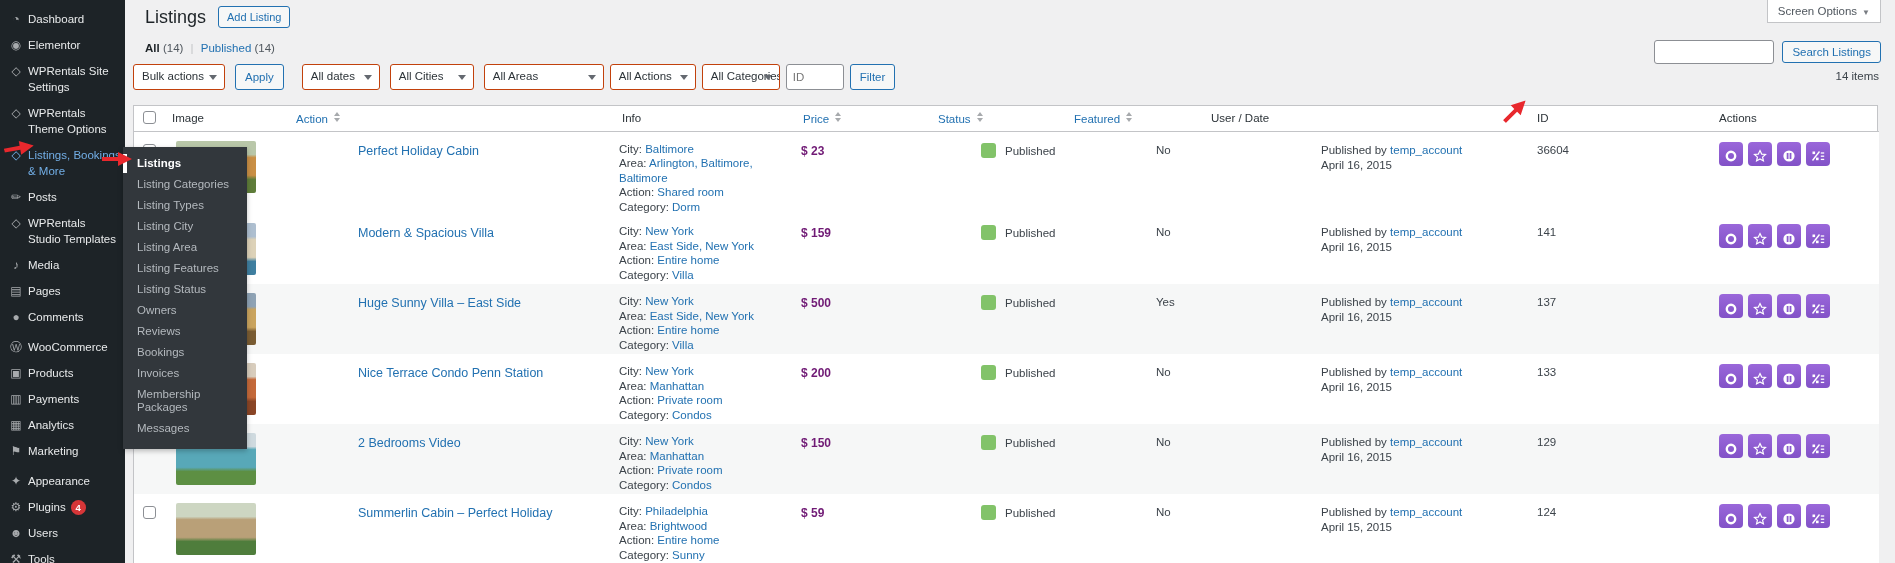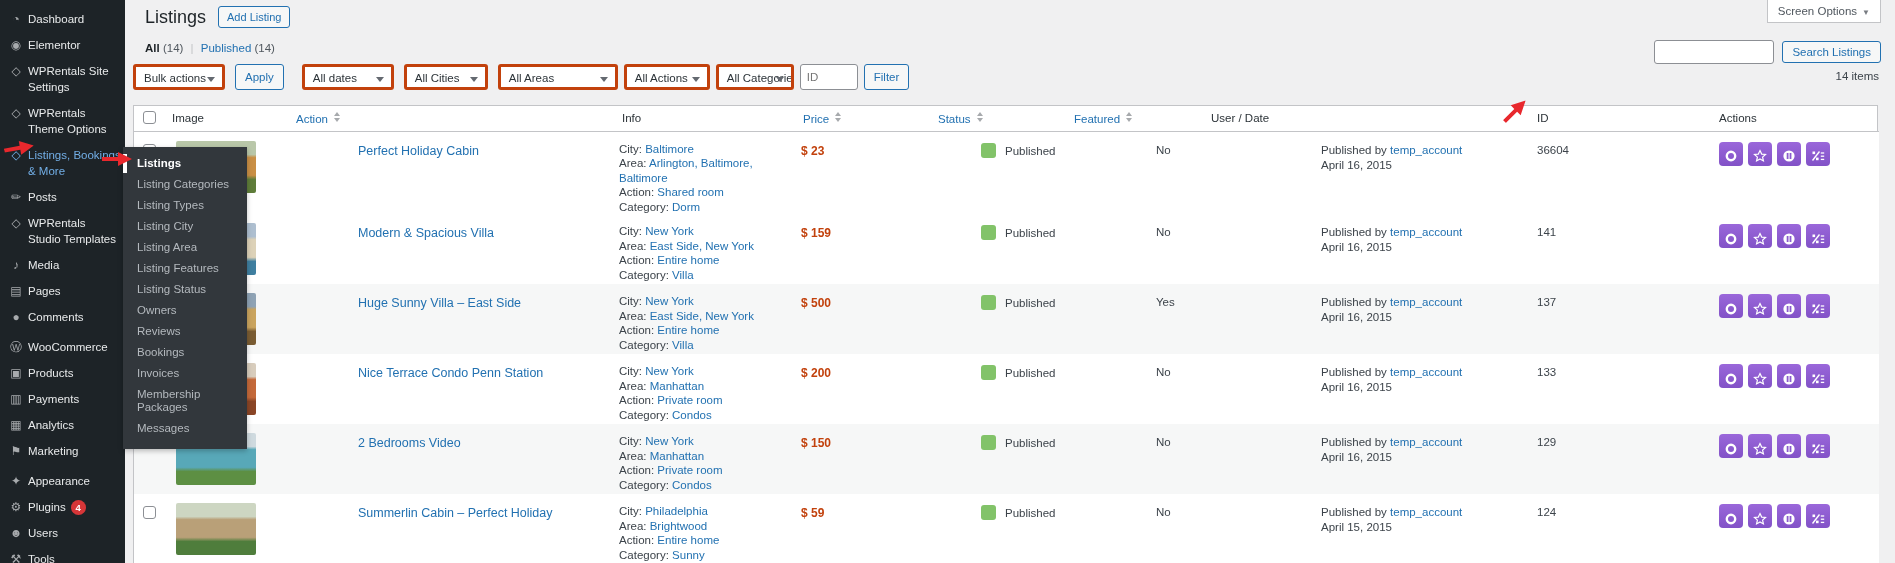--- a/index.html
+++ b/index.html
@@ -43,21 +43,21 @@
                 border-radius:3px; padding:4px 9px; cursor:pointer; white-space:nowrap; }
 
   .views { position:absolute; left:145px; top:42px; font-size:11.5px; z-index:2; }
   .views .current { font-weight:bold; color:#1d2327; }
   .views .count { color:#50575e; }
   .views .sep { color:#c3c4c7; margin:0 4px; }
   .views a { color:#2271b1; text-decoration:none; cursor:pointer; }
 
   
   .filter-row { position:absolute; left:133px; top:64px; display:flex; align-items:center; z-index:2; }
-  .sel { position:relative; height:26px; background:#fff; border:3px solid #c2410c; border-radius:3px;
+  .sel { position:relative; height:26px; background:#fff; border:1px solid #c2410c; border-radius:3px;
          font-size:11.5px; color:#2c3338; padding:5px 17px 0 8px; cursor:pointer; white-space:nowrap; overflow:hidden; }
   .sel .chev { position:absolute; right:7px; top:10px; width:0; height:0; border-left:4px solid transparent;
                border-right:4px solid transparent; border-top:5px solid #646970; }
   .btn-outline { height:26px; font-size:11.5px; color:#2271b1; background:#f6f7f7; border:1px solid #2271b1;
                  border-radius:3px; padding:0 9px; cursor:pointer; }
   .id-input { width:58px; height:26px; border:1px solid #8c8f94; border-radius:3px; background:#fff; font-size:11.5px; padding:0 6px; }
   .items-count { position:absolute; right:16px; top:70px; font-size:11.5px; color:#3c434a; z-index:2; }
 
   
   .table-wrap { position:absolute; left:133px; top:105px; width:1745px; background:#fff; border:1px solid #c3c4c7; z-index:1; }
@@ -87,21 +87,21 @@
   th.c6 { padding-left:13px; } td.c6 { padding:12px 0 0 95px; }
   th.c7 { padding-left:10px; } td.c7 { padding:11px 0 0 120px; }
   th.c8 { padding-left:6px; }  td.c8 { padding:12px 0 0 6px; }
   th.c9 { padding-left:8px; }  td.c9 { padding:10px 0 0 8px; }
 
   .cbx { display:inline-block; width:13px; height:13px; background:#fff; border:1px solid #8c8f94; border-radius:3px; cursor:pointer; }
   .thumb { width:80px; height:52px; border-radius:2px; }
   .row-title { font-size:12.5px; color:#2271b1; text-decoration:none; cursor:pointer; }
   .info-line { line-height:14.5px; }
   .info-line a { color:#2271b1; text-decoration:none; cursor:pointer; }
-  .price { font-weight:bold; font-size:12px; color:#c2410c; }
+  .price { font-weight:bold; font-size:12px; color:#701a75; }
   .status-sq { display:inline-block; width:15px; height:15px; border-radius:3px; background:#82c369; vertical-align:-3px; }
   .status-txt { margin-left:9px; }
   .user-line { line-height:15px; }
   .user-line a { color:#2271b1; text-decoration:none; cursor:pointer; }
   .act-btn { display:inline-block; width:24px; height:24px; margin-right:5px; border-radius:4px; border:none;
              background:linear-gradient(180deg,#9a67da,#8252c7); cursor:pointer; padding:0; line-height:0; text-align:center; }
   .act-btn svg { margin-top:5px; }
 </style>
 </head>
 <body>
@@ -233,21 +233,21 @@
     <span class="sep">|</span>
     <a>Published</a>
     <a class="count">(14)</a>
   </div>
 
   <div class="filter-row">
     <div class="sel" style="width:92px;">
       <span>Bulk actions</span><span class="chev"></span>
     </div>
     <button class="btn-outline" style="margin-left:10px;">Apply</button>
-    <div class="sel" style="width:92px; margin-left:18px;">
+    <div class="sel" style="width:78px; margin-left:18px;">
       <span>All dates</span><span class="chev"></span>
     </div>
     <div class="sel" style="width:84px; margin-left:10px;">
       <span>All Cities</span><span class="chev"></span>
     </div>
     <div class="sel" style="width:120px; margin-left:10px;">
       <span>All Areas</span><span class="chev"></span>
     </div>
     <div class="sel" style="width:86px; margin-left:6px;">
       <span>All Actions</span><span class="chev"></span>

